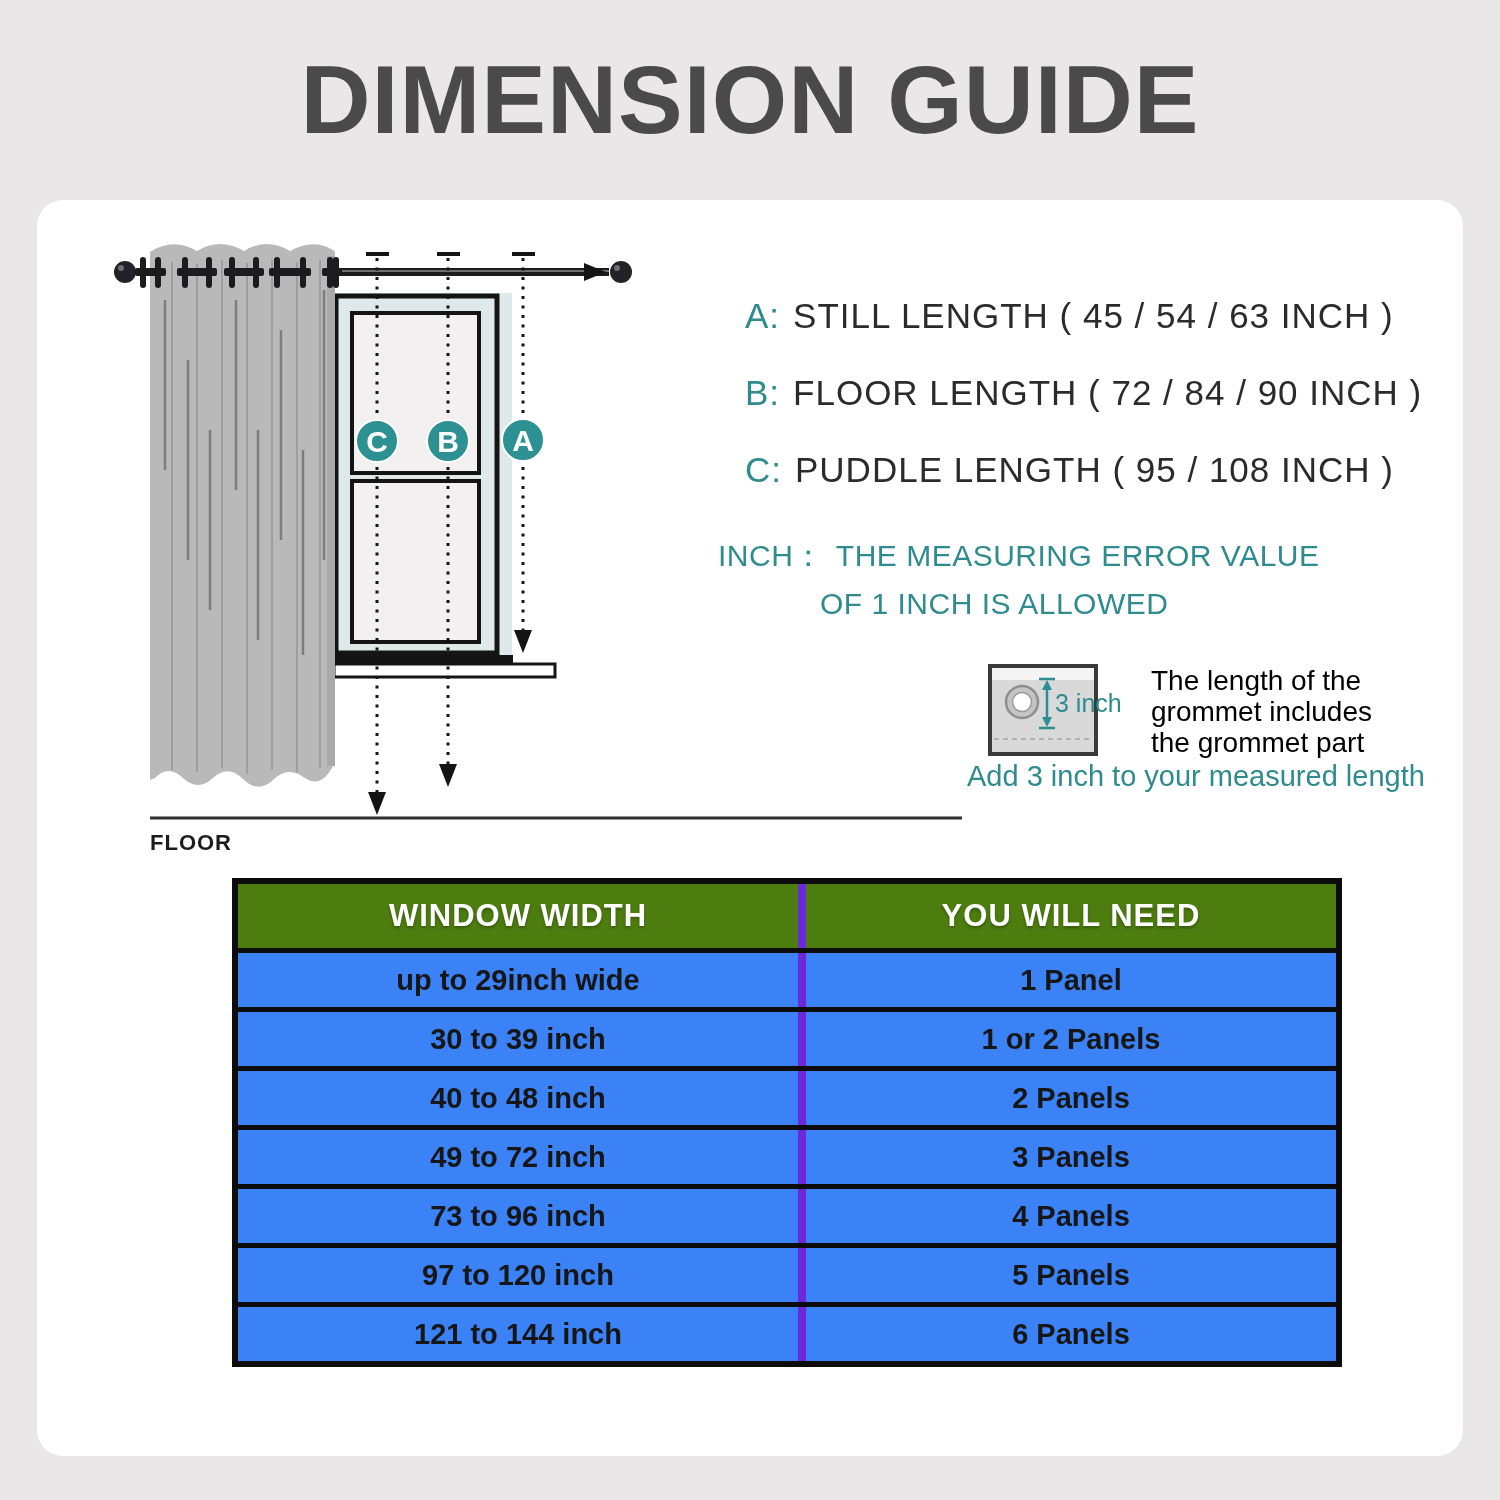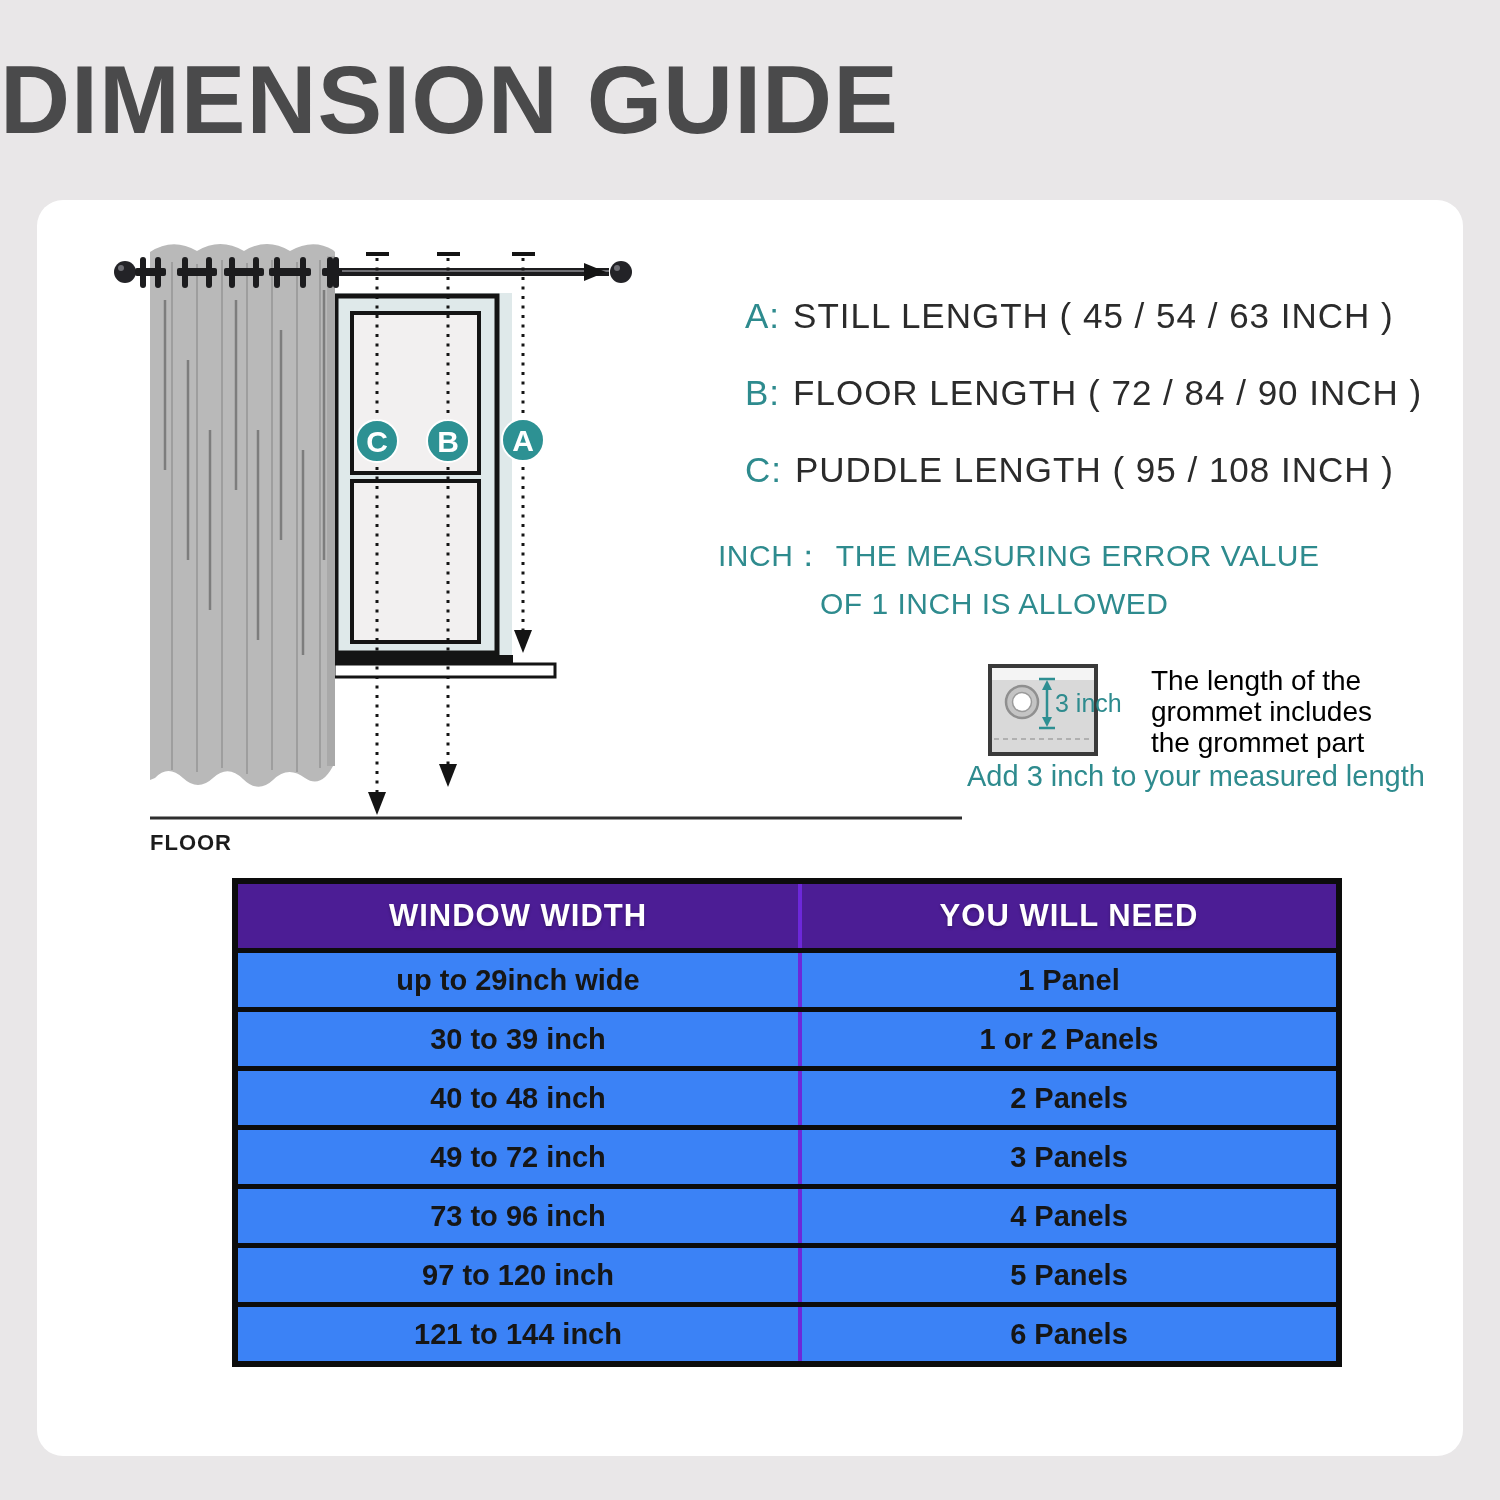--- a/index.html
+++ b/index.html
@@ -7,21 +7,21 @@
   body {
     background:#e9e7e8;
     font-family:"Liberation Sans", sans-serif;
     position:relative;
     overflow:hidden;
   }
   .page { position:absolute; inset:0; }
 
   .title {
     position:absolute; top:44px; left:0; width:100%;
-    text-align:left;
+    text-align:center;
     font-size:97px; font-weight:bold; letter-spacing:1px;
     color:#4a4a4b;
   }
 
   .card {
     position:absolute; left:37px; top:200px;
     width:1426px; height:1256px;
     background:#ffffff; border-radius:26px;
   }
 
@@ -45,23 +45,23 @@
   .size-table {
     position:absolute; left:195px; top:678px; width:1110px;
     border:6px solid #0c0c0c; background:#ffffff;
   }
   .t-row { display:grid; grid-template-columns:51% 49%; height:59px; border-top:5px solid #0c0c0c; }
   .t-row.t-head { height:64px; border-top:none; }
   .t-cell {
     display:flex; align-items:center; justify-content:center;
     font-size:29px; font-weight:bold; color:#161616; background:#3b82f6;
   }
-  .t-cell.second { border-left:4px solid #6d28d9; }
+  .t-cell.second { border-left:8px solid #6d28d9; }
   .t-head .t-cell {
-    background:#4c1d95; color:#ffffff; font-size:31px; letter-spacing:1px;
+    background:#4d7c0f; color:#ffffff; font-size:31px; letter-spacing:1px;
     text-shadow:0 2px 3px rgba(0,0,0,0.28);
   }
 
   .table-footer {
     position:absolute; left:196px; top:1190px;
     font-size:33px; font-weight:bold; color:#141414; letter-spacing:0.5px;
   }
 
   svg text { font-family:"Liberation Sans", sans-serif; }
 </style>

